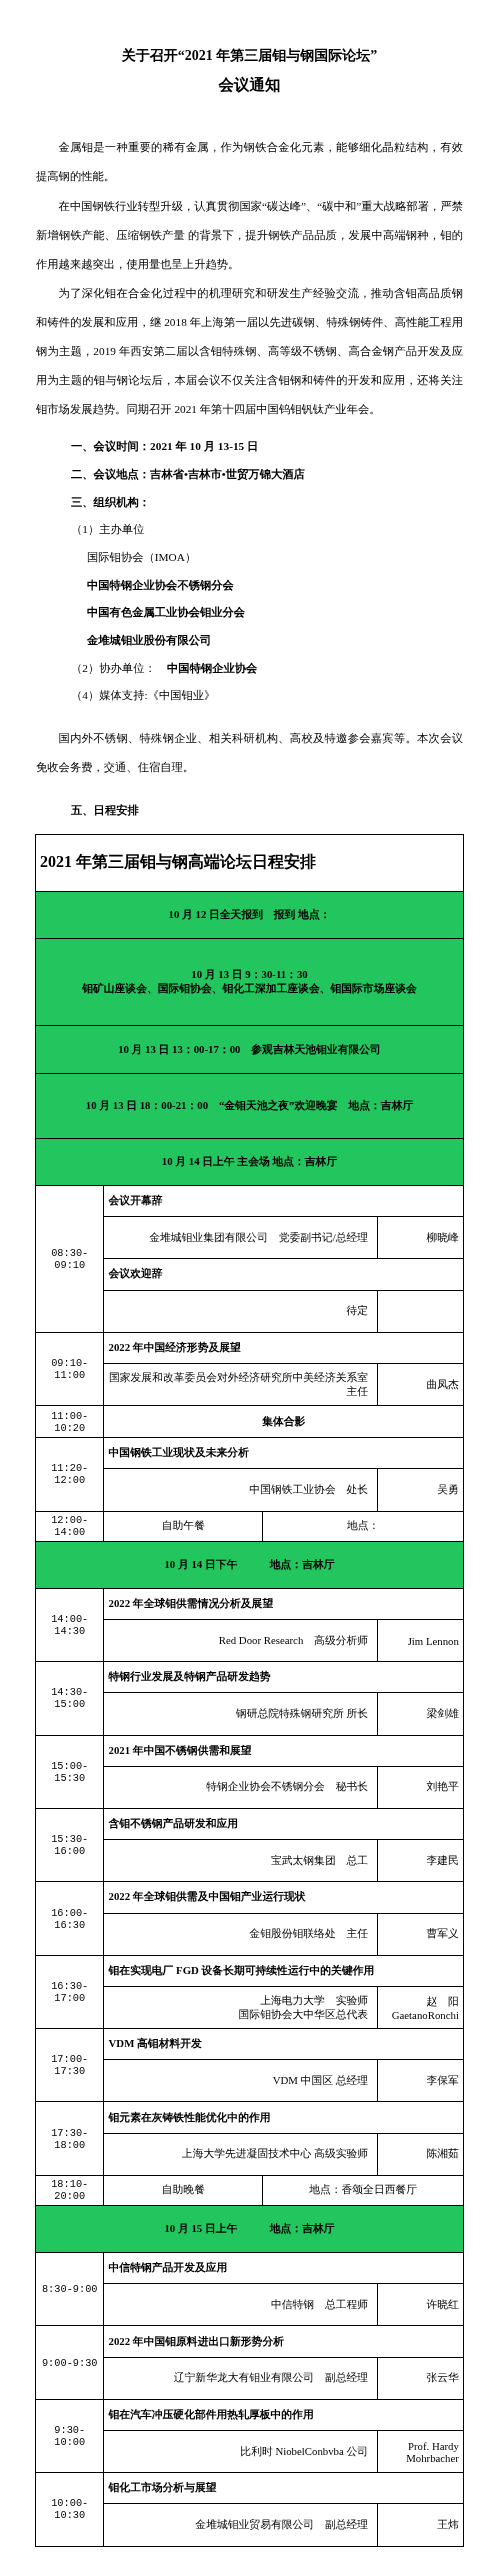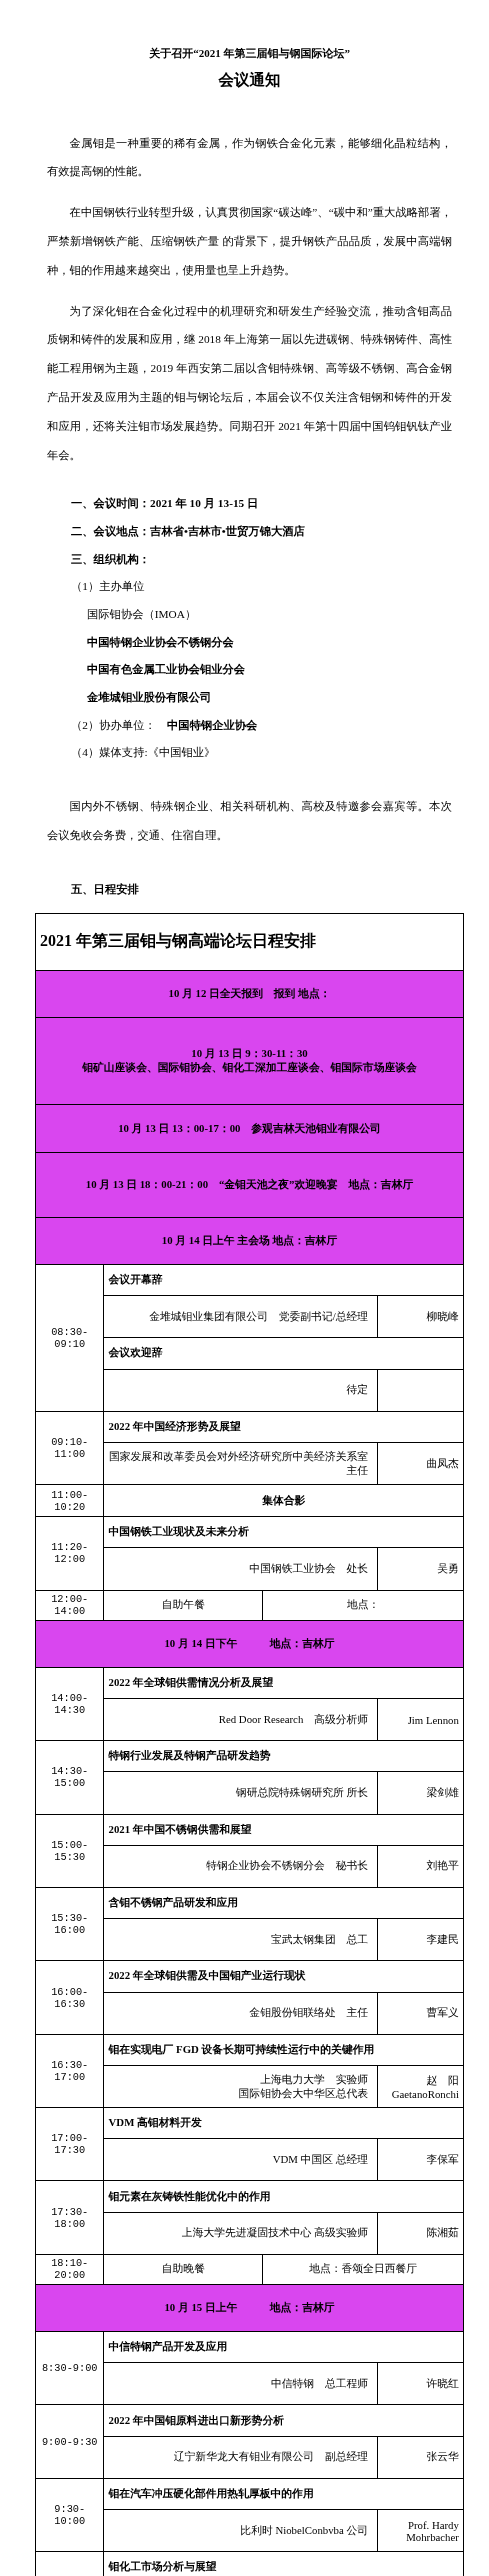--- a/index.html
+++ b/index.html
@@ -1,33 +1,33 @@
 <!DOCTYPE html>
 <html style="font-size:8.2px"><head>
 <meta charset="utf-8">
 <style>
   html,body{margin:0;padding:0;background:#ffffff;}
   body{width:489px;height:3091px;overflow:hidden;
        font-family:"Liberation Serif","DejaVu Serif",serif;color:#000;}
   .page{padding:45px 25px 0 35px;}
-  .doc-title{font-size:11px;font-weight:bold;text-align:center;line-height:1.6;margin:0 0 5.2px 0;}
+  .doc-title{font-size:14px;font-weight:bold;text-align:center;line-height:1.6;margin:0 0 5.2px 0;}
   .doc-title2{font-size:15.5px;font-weight:bold;text-align:center;line-height:1.6;margin:0 0 36px 0;}
-  p.body{font-size:11.3px;line-height:2.55;margin:12px;text-align:justify;}
+  p.body{font-size:11.3px;line-height:2.55;margin:1px;text-align:justify;}
   p.body.ind{text-indent:2em;}
   .sec-line{font-size:11.3px;line-height:2.5;margin-left:36px;font-weight:bold;}
   .sec-line .val{font-weight:bold;}
   .sub-line{font-size:11.3px;line-height:2.45;margin-left:36px;}
   .org-line{font-size:11.3px;line-height:2.45;margin-left:52px;font-weight:bold;}
   .org-line.normal{font-weight:normal;}
   .gap-s{height:7.2px;} .gap-m{height:13.4px;}
   
   table.agenda{border-collapse:collapse;width:100%;table-layout:fixed;margin-top:9.3px;}
   table.agenda td{border:1px solid #000;font-size:10.8px;vertical-align:middle;padding:2.1px 4.1px;}
   table.agenda .tbl-title{font-size:16px;font-weight:bold;height:52px;border-bottom:1px solid #000;}
-  table.agenda .section{background:#d946ef;text-align:center;font-weight:bold;height:42px;}
+  table.agenda .section{background:#22c55e;text-align:center;font-weight:bold;height:42px;}
   table.agenda .section.tall{height:82px;}
   table.agenda td.time{text-align:center;font-family:"Liberation Mono","DejaVu Sans Mono",monospace;font-size:10.3px;}
   table.agenda td.ttl{font-weight:bold;height:26px;}
   table.agenda td.aff{text-align:right;height:37px;white-space:pre-line;padding-right:9.3px;margin-left:36px;}
   table.agenda td.nm{text-align:right;height:37px;white-space:pre-line;}
   table.agenda td.photo{text-align:center;font-weight:bold;height:27px;}
   table.agenda td.meal{padding:0;height:29px;}
   .meal-wrap{display:flex;width:100%;height:100%;align-items:center;}
   .meal-a{flex:0 0 44%;text-align:center;border-right:1px solid #000;align-self:stretch;display:flex;align-items:center;justify-content:center;}
   .meal-b{flex:1;text-align:center;}

